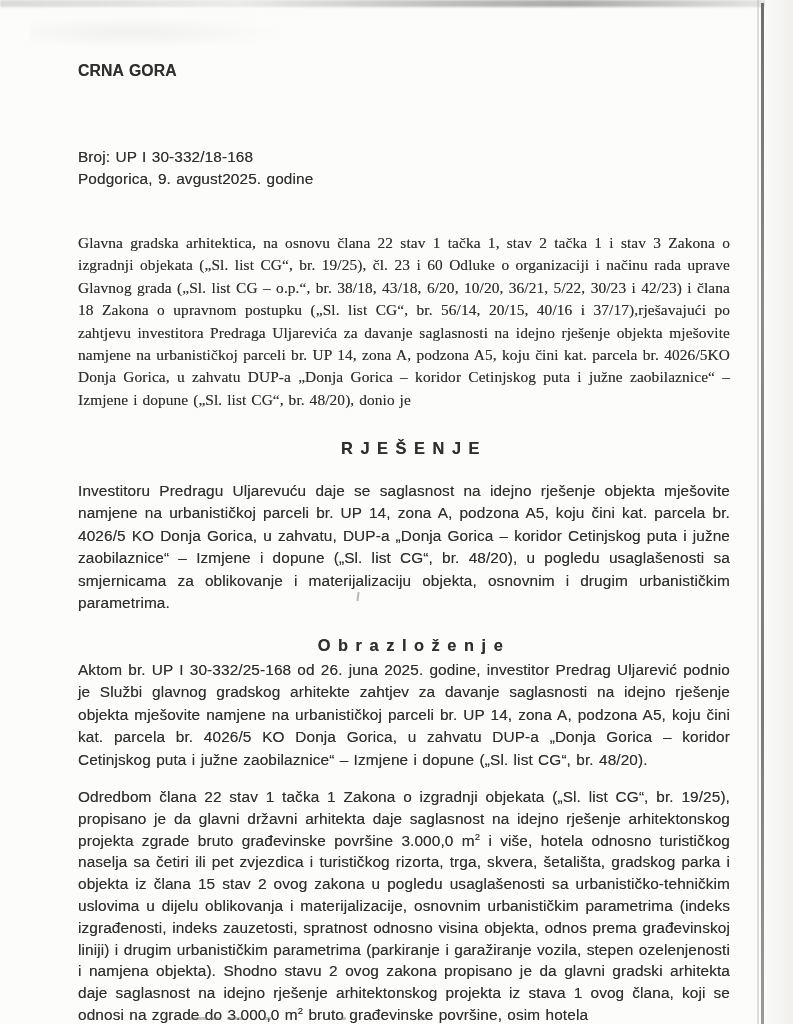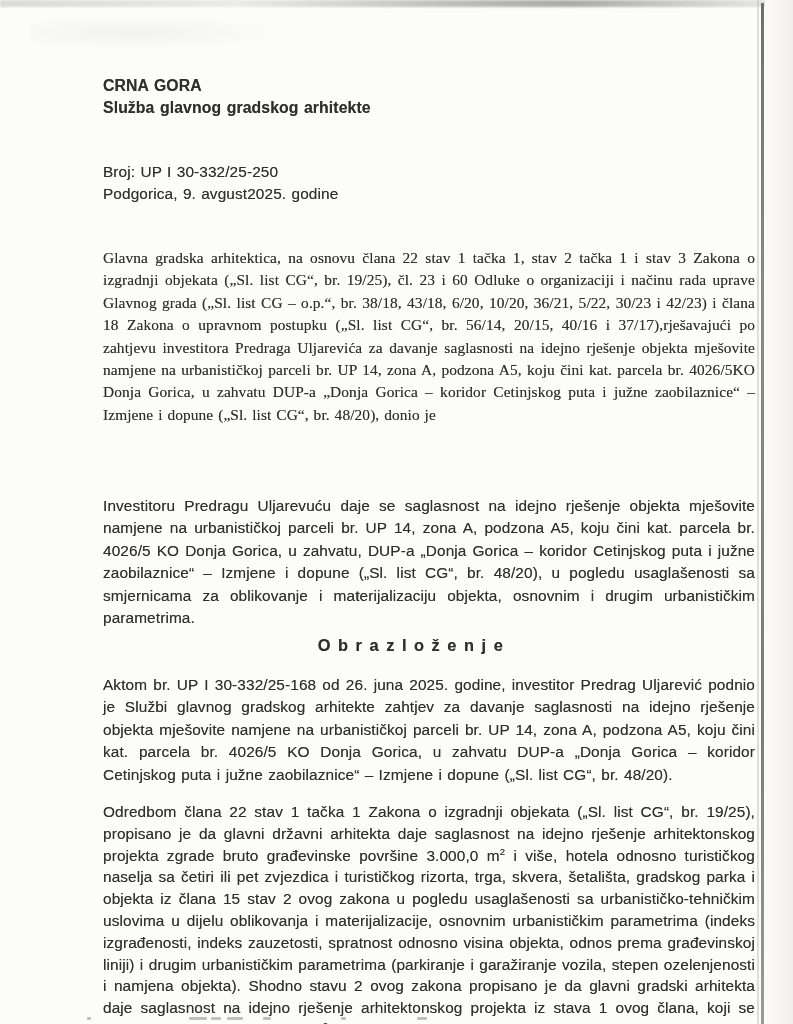--- a/index.html
+++ b/index.html
@@ -36,26 +36,25 @@
   .scan-right-strip {
     position: absolute; left: 765px; top: 0; width: 28px; height: 100%;
     background: linear-gradient(90deg, #fafaf8, #f0efec);
   }
   .scan-speck {
     position: absolute; left: 357px; top: 592px; width: 2px; height: 9px;
     background: rgba(125,125,125,0.55); transform: rotate(7deg);
     filter: blur(0.3px);
   }
   .txt {
-    position: absolute; left: 103px; width: 652px;
+    position: absolute; left: 78px; width: 652px;
     font-size: 15.4px; line-height: 22.4px;
     text-align: justify; text-justify: inter-word;
     word-spacing: 0.06em; letter-spacing: 0.1px;
     text-shadow: 0 0 0.5px rgba(45,45,45,0.55);
-    margin-top: 15px;
   }
   .letterhead { top: 60px; font-weight: bold; font-size: 15.8px; line-height: 22px; text-align: left; }
   .reference  { top: 146px; text-align: left; }
   .para-intro { top: 232px; font-family: Liberation Serif, serif; }
   .heading {
     position: absolute; left: 85px; width: 652px;
     font-weight: bold; font-size: 16.4px;
     letter-spacing: 1.5px; text-align: center;
     text-shadow: 0 0 0.6px rgba(35,35,35,0.6);
   }
@@ -86,30 +85,30 @@
 
   <div class="scan-top-band"></div>
   <div class="scan-topleft-smudge"></div>
   <div class="scan-right-strip"></div>
   <div class="scan-edge-soft"></div>
   <div class="scan-edge-line"></div>
   <div class="scan-speck"></div>
 
   <div class="txt letterhead">
     <div>CRNA GORA</div>
-    <div>Služba glavnog gradskog arhitekte</div>
   </div>
 
   <div class="txt reference">
-    <div>Broj: UP I 30-332/25-250</div>
+    <div>Broj: UP I 30-332/18-168</div>
     <div>Podgorica, 9. avgust2025. godine</div>
   </div>
 
   <div class="txt para-intro">Glavna gradska arhitektica, na osnovu člana 22 stav 1 tačka 1, stav 2 tačka 1 i stav 3 Zakona o izgradnji objekata („Sl. list CG“, br. 19/25), čl. 23 i 60 Odluke o organizaciji i načinu rada uprave Glavnog grada („Sl. list CG – o.p.“, br. 38/18, 43/18, 6/20, 10/20, 36/21, 5/22, 30/23 i 42/23) i člana 18 Zakona o upravnom postupku („Sl. list CG“, br. 56/14, 20/15, 40/16 i 37/17),rješavajući po zahtjevu investitora Predraga Uljarevića za davanje saglasnosti na idejno rješenje objekta mješovite namjene na urbanističkoj parceli br. UP 14, zona A, podzona A5, koju čini kat. parcela br. 4026/5KO Donja Gorica, u zahvatu DUP-a „Donja Gorica – koridor Cetinjskog puta i južne zaobilaznice“ – Izmjene i dopune („Sl. list CG“, br. 48/20), donio je</div>
 
+  <div class="heading heading-decision">R J E Š E N J E</div>
 
   <div class="txt para-decision">Investitoru Predragu Uljarevuću daje se saglasnost na idejno rješenje objekta mješovite namjene na urbanističkoj parceli br. UP 14, zona A, podzona A5, koju čini kat. parcela br. 4026/5 KO Donja Gorica, u zahvatu, DUP-a „Donja Gorica – koridor Cetinjskog puta i južne zaobilaznice“ – Izmjene i dopune („Sl. list CG“, br. 48/20), u pogledu usaglašenosti sa smjernicama za oblikovanje i materijalizaciju objekta, osnovnim i drugim urbanističkim parametrima.</div>
 
   <div class="heading heading-explan">O b r a z l o ž e n j e</div>
 
   <div class="txt para-explan">Aktom br. UP I 30-332/25-168 od 26. juna 2025. godine, investitor Predrag Uljarević podnio je Službi glavnog gradskog arhitekte zahtjev za davanje saglasnosti na idejno rješenje objekta mješovite namjene na urbanističkoj parceli br. UP 14, zona A, podzona A5, koju čini kat. parcela br. 4026/5 KO Donja Gorica, u zahvatu DUP-a „Donja Gorica – koridor Cetinjskog puta i južne zaobilaznice“ – Izmjene i dopune („Sl. list CG“, br. 48/20).</div>
 
   <div class="txt para-law"><span>Odredbom člana 22 stav 1 tačka 1 Zakona o izgradnji objekata („Sl. list CG“, br. 19/25), propisano je da glavni državni arhitekta daje saglasnost na idejno rješenje arhitektonskog projekta zgrade bruto građevinske površine 3.000,0 m</span><sup>2</sup><span> i više, hotela odnosno turističkog naselja sa četiri ili pet zvjezdica i turističkog rizorta, trga, skvera, šetališta, gradskog parka i objekta iz člana 15 stav 2 ovog zakona u pogledu usaglašenosti sa urbanističko-tehničkim uslovima u dijelu oblikovanja i materijalizacije, osnovnim urbanističkim parametrima (indeks izgrađenosti, indeks zauzetosti, spratnost odnosno visina objekta, odnos prema građevinskoj liniji) i drugim urbanističkim parametrima (parkiranje i garažiranje vozila, stepen ozelenjenosti i namjena objekta). Shodno stavu 2 ovog zakona propisano je da glavni gradski arhitekta daje saglasnost na idejno rješenje arhitektonskog projekta iz stava 1 ovog člana, koji se odnosi na zgrade do 3.000,0 m</span><sup>2</sup><span> bruto građevinske površine, osim hotela</span></div>
 
   <div class="cutoff-frags">

